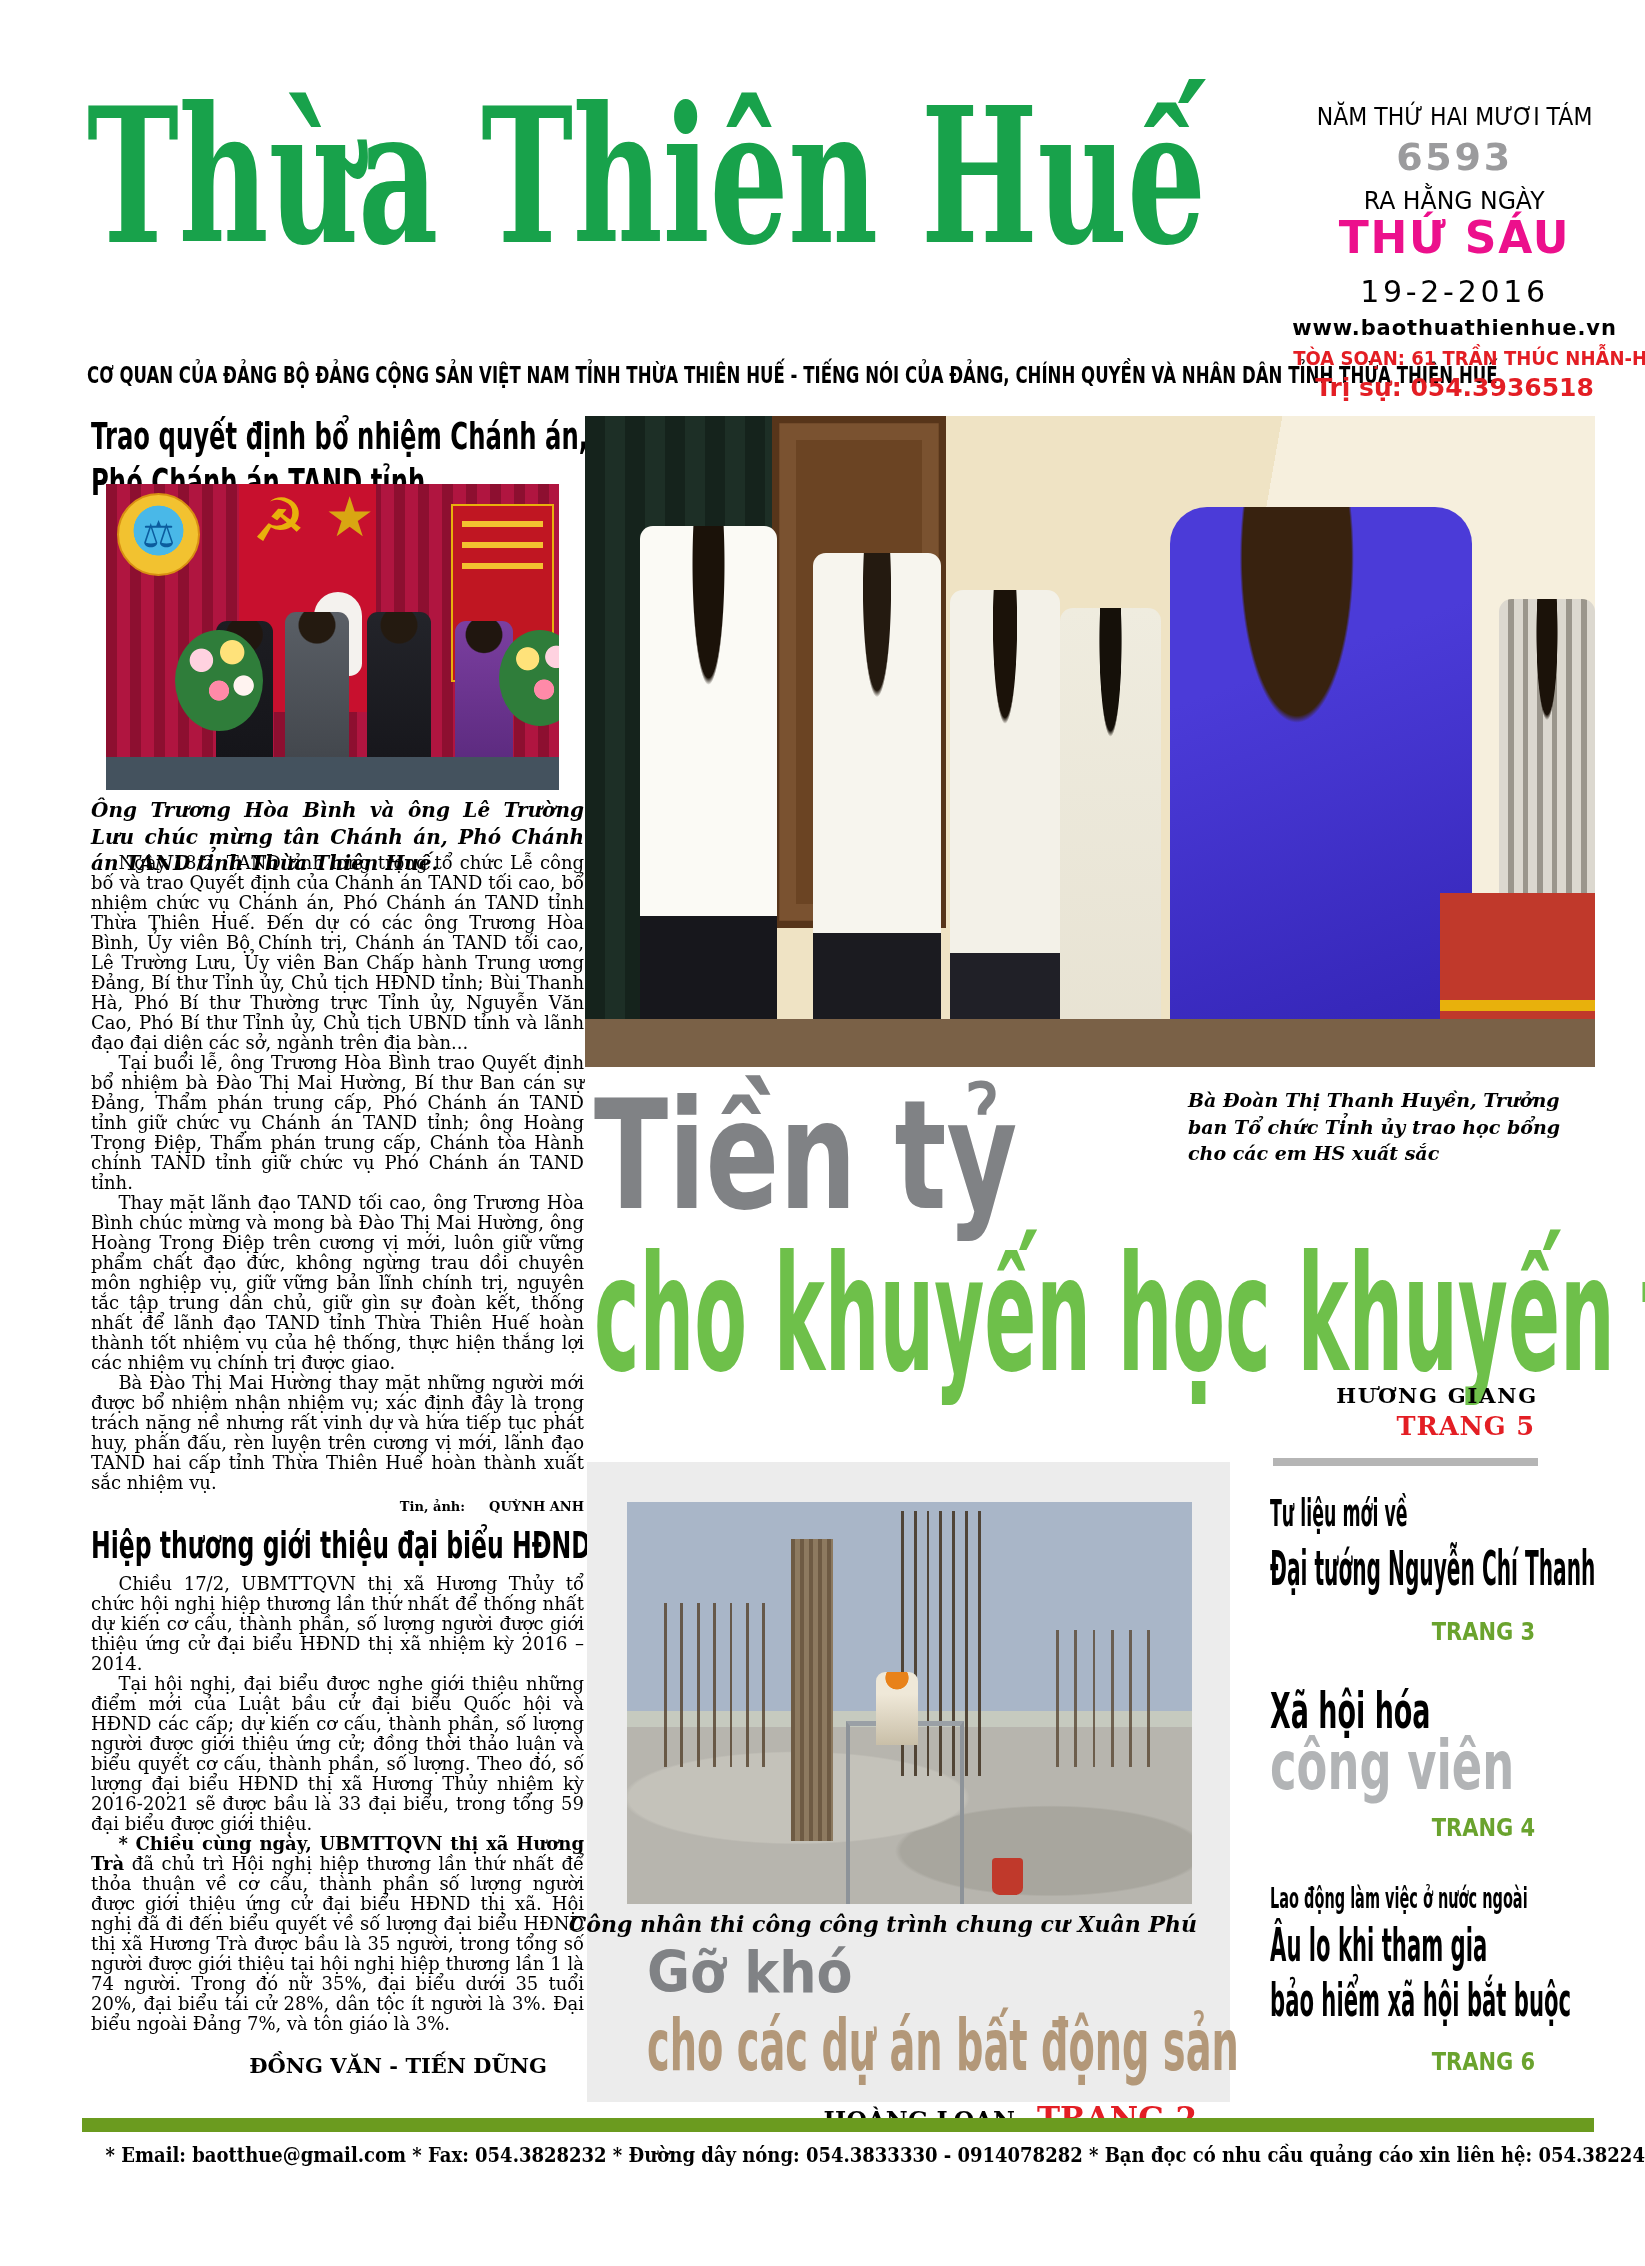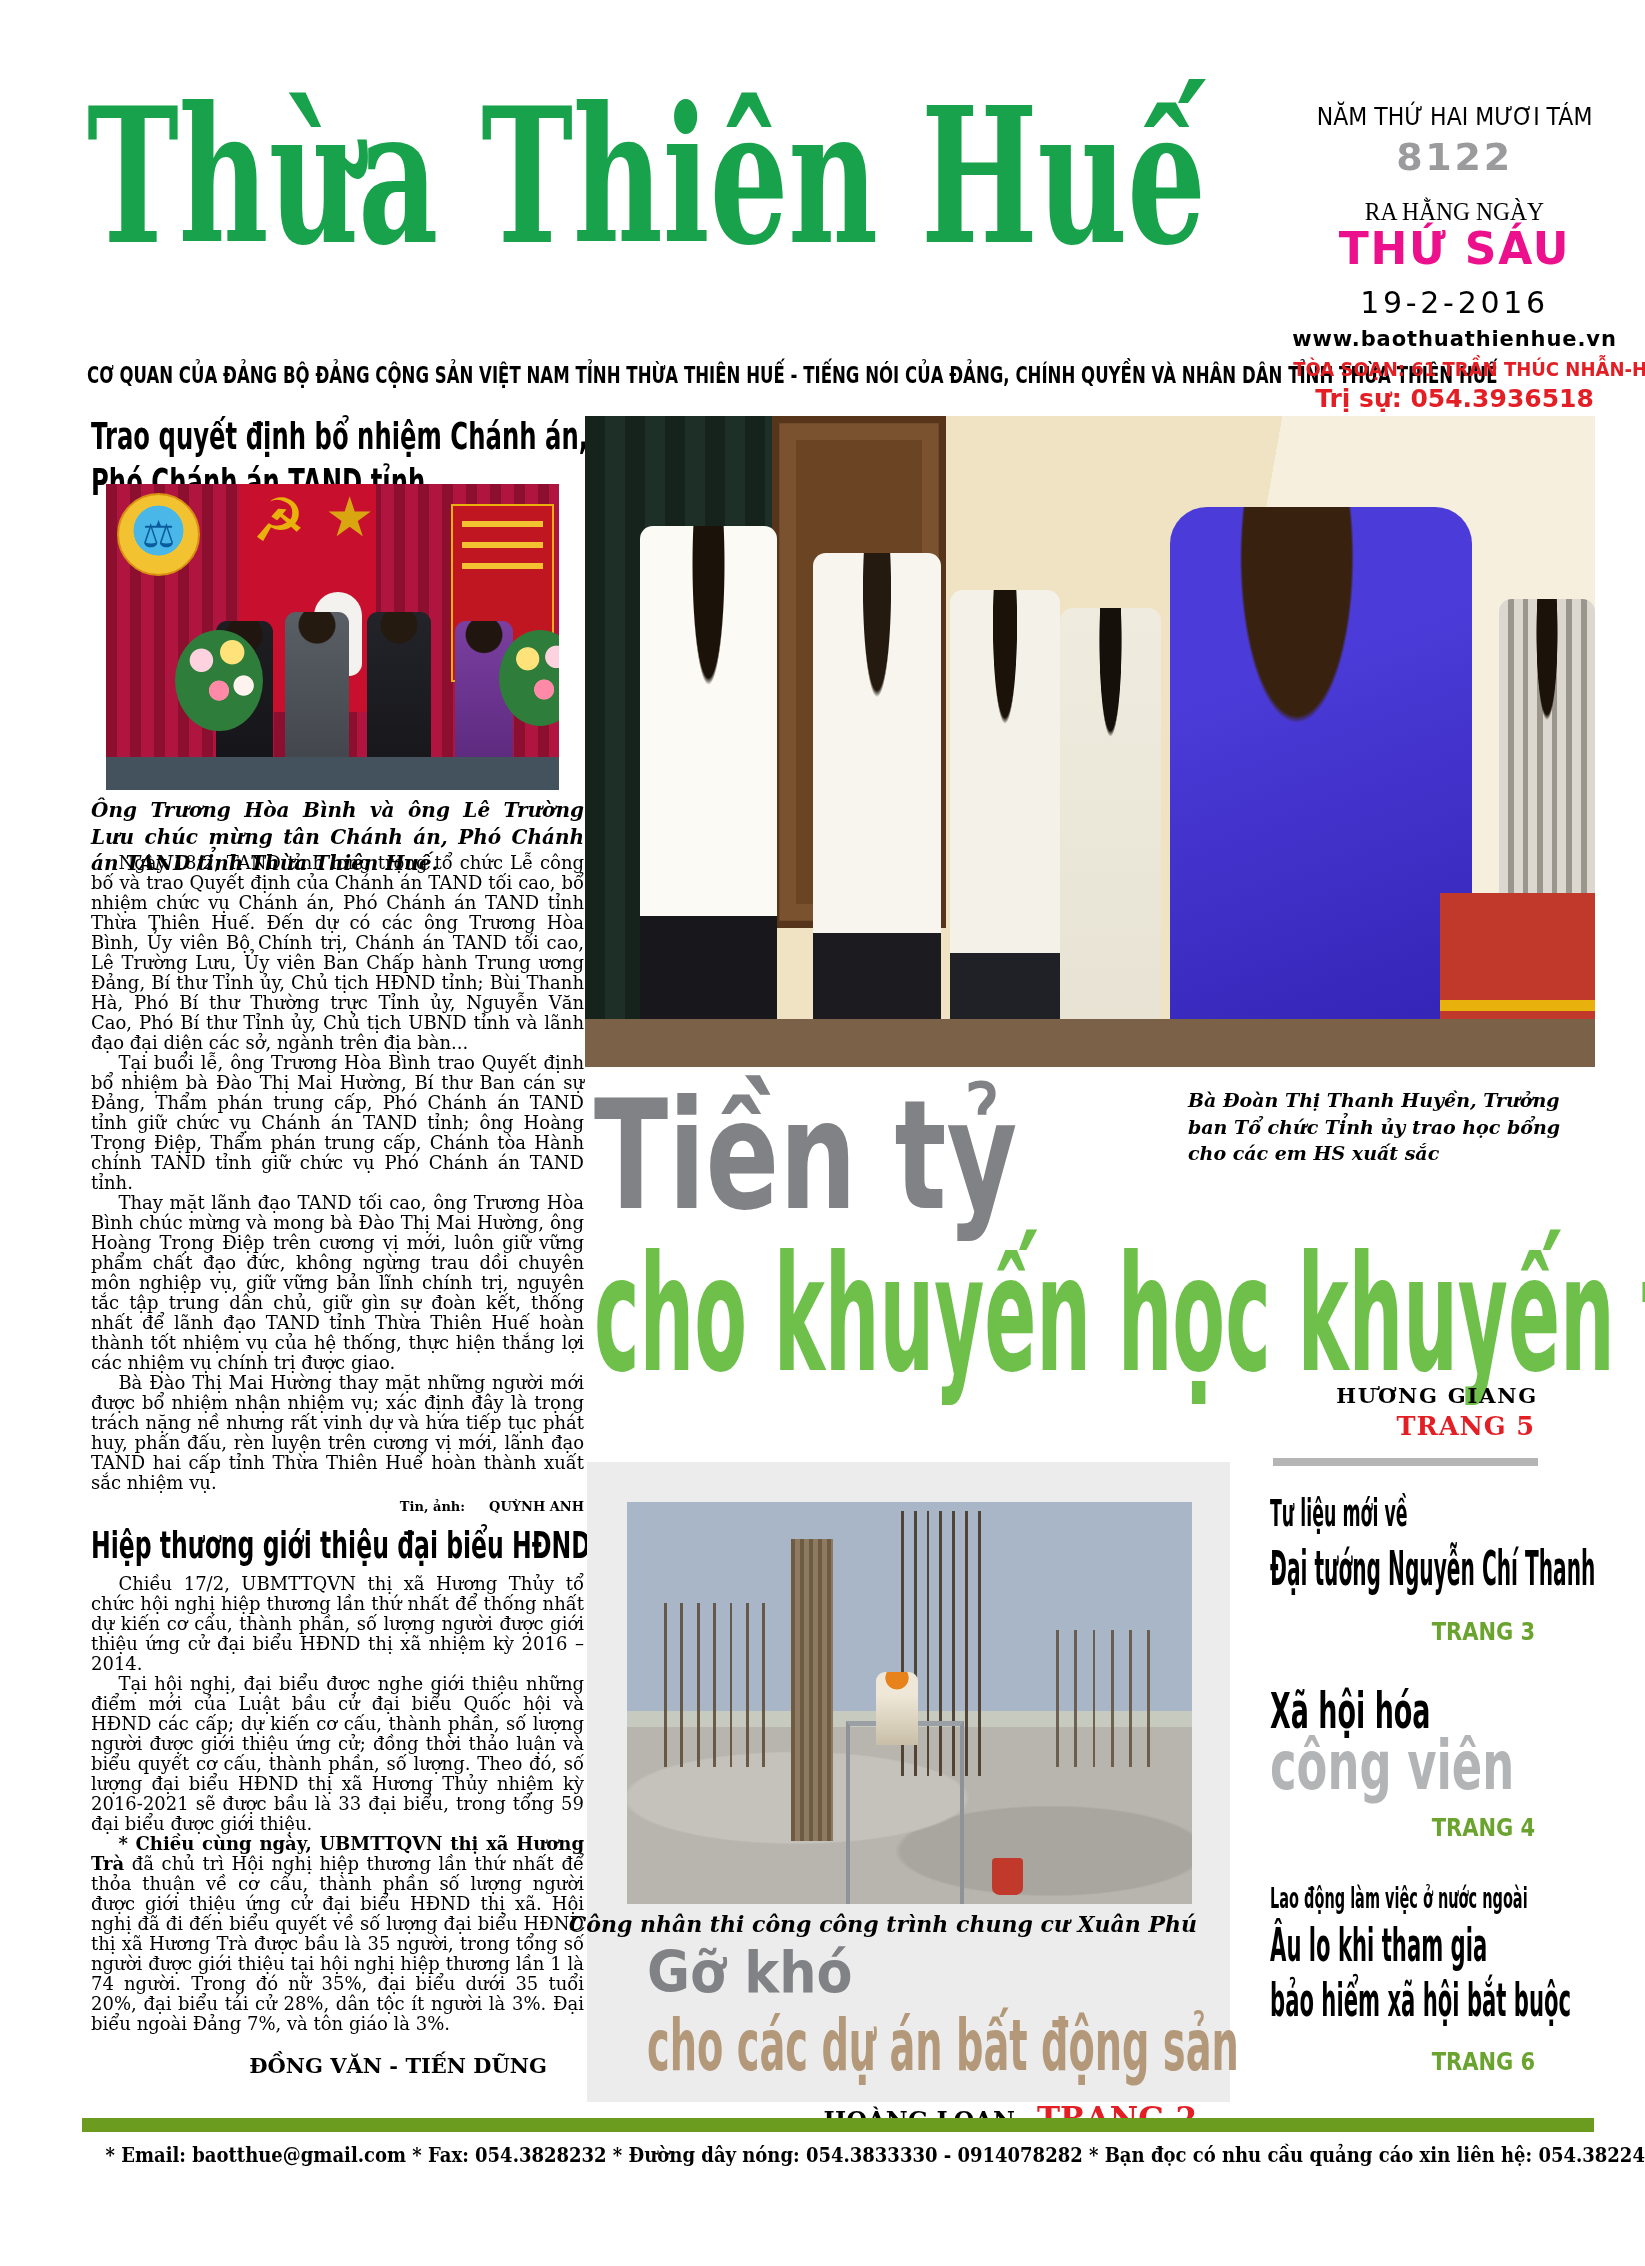--- a/index.html
+++ b/index.html
@@ -20,21 +20,21 @@
   .masthead{left:87px;top:55px;color:#18a24b;font-size:187px;line-height:1.3;font-weight:bold;}
   .masthead .ib{transform:scaleX(.66);}
   .subtitle{left:87px;top:364px;font-size:23px;line-height:1;font-weight:bold;}
   .subtitle .ib{transform:scaleX(.72);}
 
   
   .infobox{left:1272px;top:102px;width:365px;text-align:center;}
   .info-year{font-size:25px;letter-spacing:0;}
   .info-year .ib{transform:scaleX(.88);transform-origin:center top;}
   .info-number{font-size:38px;color:#9b9b9d;letter-spacing:2.7px;margin-top:7.3px;line-height:1;}
-  .info-freq{font-size:25.6px;margin-top:23px;line-height:1;font-family:Liberation Serif, serif;}
+  .info-freq{font-size:25.6px;margin-top:12px;line-height:1;}
   .info-freq .ib{transform:scaleX(.92);transform-origin:center top;}
   .info-weekday{font-size:44px;color:#ec108c;margin-top:2px;line-height:1;letter-spacing:1.8px;}
   .info-date{font-size:30px;margin-top:17px;line-height:1;letter-spacing:3.7px;}
   .info-web{font-size:21px;margin-top:11px;line-height:1;letter-spacing:0.9px;}
   .info-addr{font-size:20px;color:#e31e24;margin-top:9.1px;line-height:1;}
   .info-addr .ib{transform:scaleX(.9);transform-origin:center top;}
   .info-phone{font-size:25px;color:#e31e24;margin-top:7.3px;line-height:1;}
 
   
   .headline1{left:91px;top:413px;font-size:38px;line-height:46px;}
@@ -186,21 +186,21 @@
 <body>
 
 <div class="page">
 
   <div class="abs masthead serif nw"><span class="ib ol">Thừa Thiên Huế</span></div>
 
   <div class="abs subtitle sans b nw"><span class="ib ol">CƠ QUAN CỦA ĐẢNG BỘ ĐẢNG CỘNG SẢN VIỆT NAM TỈNH THỪA THIÊN HUẾ - TIẾNG NÓI CỦA ĐẢNG, CHÍNH QUYỀN VÀ NHÂN DÂN TỈNH THỪA THIÊN HUẾ</span></div>
 
   <div class="abs infobox sans">
     <div class="info-year nw"><span class="ib oc">NĂM THỨ HAI MƯƠI TÁM</span></div>
-    <div class="info-number b">8122</div>
+    <div class="info-number b">6593</div>
     <div class="info-freq nw"><span class="ib oc">RA HẰNG NGÀY</span></div>
     <div class="info-weekday b">THỨ SÁU</div>
     <div class="info-date">19-2-2016</div>
     <div class="info-web b">www.baothuathienhue.vn</div>
     <div class="info-addr b nw"><span class="ib oc">TÒA SOẠN: 61 TRẦN THÚC NHẪN-HUẾ</span></div>
     <div class="info-phone b">Trị sự: 054.3936518</div>
   </div>
 
   <div class="abs headline1 sans b">
     <div class="nw"><span class="ib ol">Trao quyết định bổ nhiệm Chánh án,</span></div>

